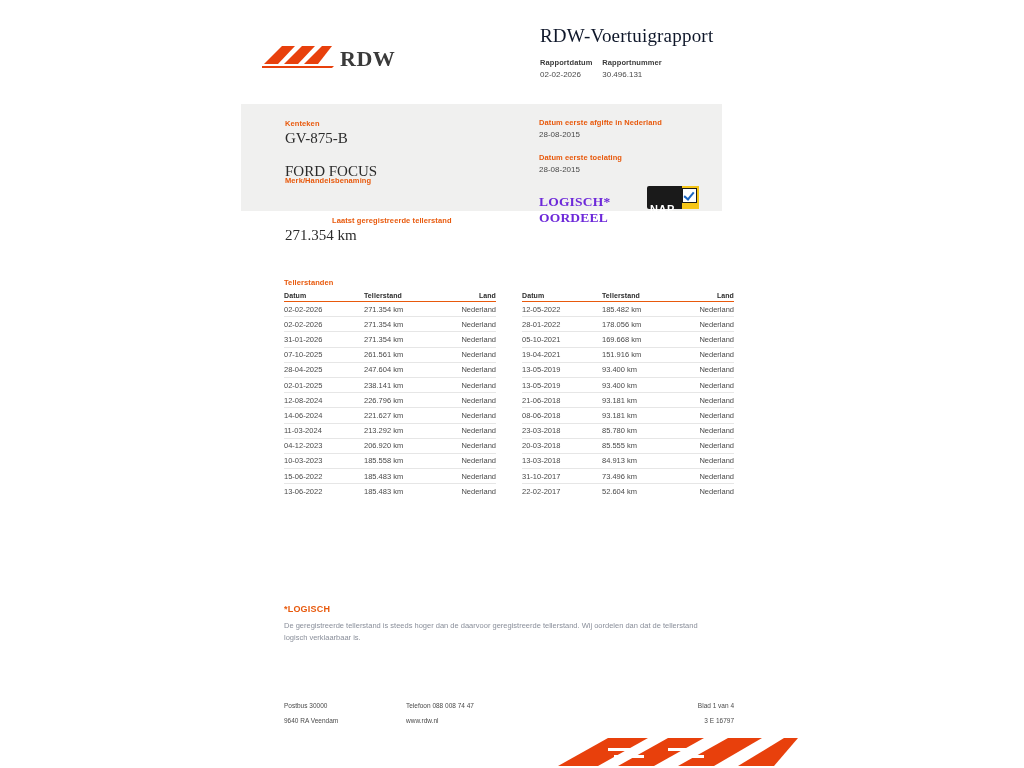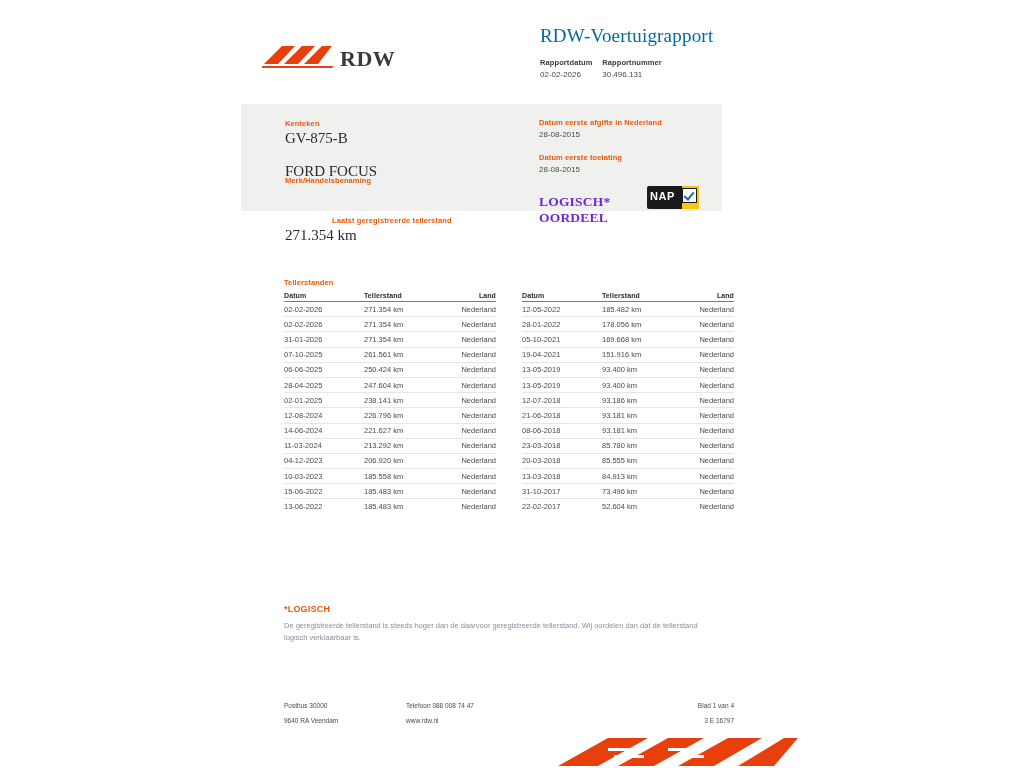--- a/index.html
+++ b/index.html
@@ -46,21 +46,21 @@
     font-size: 22px;
     letter-spacing: 0.5px;
     color: #3a3a3a;
   }
   .report-title {
     position: absolute;
     left: 540px;
     top: 25px;
     font-family: "Liberation Serif", serif;
     font-size: 19px;
-    color: #0369a1;
+    color: #0f172a;
     letter-spacing: 0.2px;
   }
   .meta-row {
     position: absolute;
     left: 540px;
     top: 58px;
     width: 260px;
     font-size: 8px;
   }
   .meta-col {
@@ -135,21 +135,21 @@
     left: 406px;
     top: 82px;
     width: 52px;
     height: 23px;
     background: #1a1a1a;
     border-radius: 2px;
   }
   .nap-badge .nap-text {
     position: absolute;
     left: 3px;
-    top: 4px;
+    top: 17px;
     color: #ffffff;
     font-weight: bold;
     font-size: 11px;
     letter-spacing: 0.5px;
     font-family: "Liberation Sans", sans-serif;
   }
   .nap-badge .nap-yellow {
     position: absolute;
     right: 0;
     top: 0;
@@ -364,25 +364,20 @@
               <td>31-01-2026</td>
               <td class="num">271.354 km</td>
               <td class="right">Nederland</td>
             </tr>
             <tr>
               <td>07-10-2025</td>
               <td class="num">261.561 km</td>
               <td class="right">Nederland</td>
             </tr>
             <tr>
-              <td>06-06-2025</td>
-              <td class="num">250.424 km</td>
-              <td class="right">Nederland</td>
-            </tr>
-            <tr>
               <td>28-04-2025</td>
               <td class="num">247.604 km</td>
               <td class="right">Nederland</td>
             </tr>
             <tr>
               <td>02-01-2025</td>
               <td class="num">238.141 km</td>
               <td class="right">Nederland</td>
             </tr>
             <tr>
@@ -461,25 +456,20 @@
               <td>13-05-2019</td>
               <td class="num">93.400 km</td>
               <td class="right">Nederland</td>
             </tr>
             <tr>
               <td>13-05-2019</td>
               <td class="num">93.400 km</td>
               <td class="right">Nederland</td>
             </tr>
             <tr>
-              <td>12-07-2018</td>
-              <td class="num">93.186 km</td>
-              <td class="right">Nederland</td>
-            </tr>
-            <tr>
               <td>21-06-2018</td>
               <td class="num">93.181 km</td>
               <td class="right">Nederland</td>
             </tr>
             <tr>
               <td>08-06-2018</td>
               <td class="num">93.181 km</td>
               <td class="right">Nederland</td>
             </tr>
             <tr>

